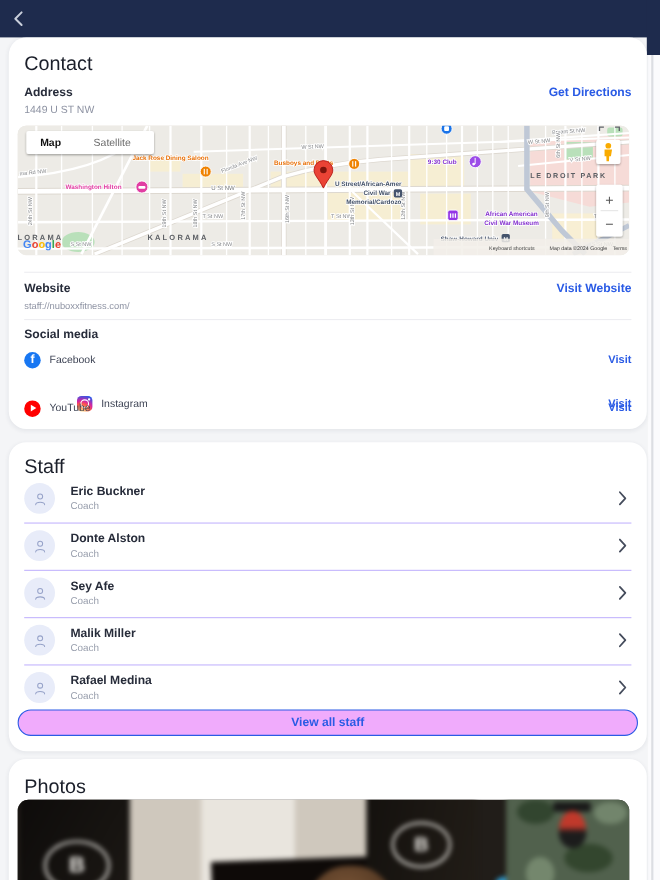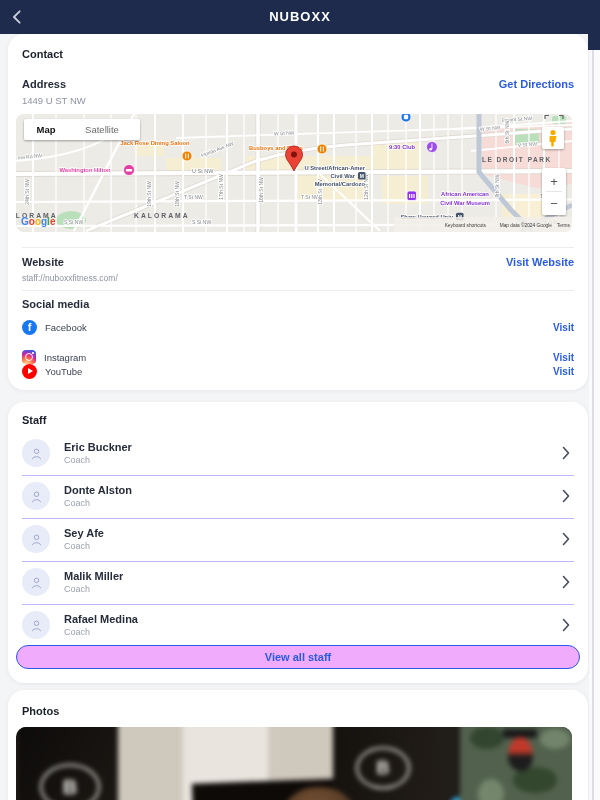--- a/index.html
+++ b/index.html
@@ -11,21 +11,21 @@
   .back-btn{position:absolute;left:6px;top:5px;width:24px;height:24px;display:flex;align-items:center;justify-content:center;}
   .app-title{position:absolute;left:0;top:9px;width:100%;text-align:center;color:#ffffff;font-size:13px;font-weight:bold;letter-spacing:1px;}
   
   .gutter{position:absolute;left:589px;top:50px;width:11px;height:750px;background:#fbfbfd;}
   .scrollline{position:absolute;left:592px;top:50px;width:2px;height:750px;background:#dcdee3;}
   
   .card{position:absolute;left:8px;width:580px;background:#ffffff;border-radius:16px;box-shadow:0 1px 4px rgba(30,43,77,.07);}
   .card.contact{top:34px;height:356px;}
   .card.staff{top:402px;height:281px;}
   .card.photos{top:690px;height:200px;}
-  .h-section{position:absolute;left:14px;font-size:11px;font-weight:bold;color:#1b1f2a;}
+  .h-section{position:absolute;left:14px;font-size:18px;font-weight:normal;color:#1b1f2a;}
   .lbl{position:absolute;left:14px;font-size:11px;font-weight:bold;color:#272c3a;}
   .sub{position:absolute;left:14px;font-size:9.5px;color:#8e93a3;}
   .link{position:absolute;right:14px;font-size:11px;font-weight:bold;color:#2a5be5;cursor:pointer;text-align:center;}
   .divider{position:absolute;left:14px;right:14px;height:1px;background:#ededf1;}
   
   .map-wrap{position:absolute;left:8px;top:80px;width:556px;height:118px;border-radius:8px;overflow:hidden;background:#edebe6;}
   .map-wrap svg{display:block;}
   
   .soc-row{position:absolute;left:14px;right:14px;height:18px;display:flex;align-items:center;}
   .soc-name{font-size:9.5px;color:#3d4354;margin-left:8px;}
@@ -55,21 +55,20 @@
 
 <div class="page">
 
   <div class="header"></div>
   <div class="header-ext"></div>
   <div class="back-btn">
     <svg width="18" height="18" viewBox="0 0 22 22">
       <polyline points="13,4 6,11 13,18" fill="none" stroke="#c9cfdb" stroke-width="2.2" stroke-linecap="round" stroke-linejoin="round"></polyline>
     </svg>
   </div>
-  <div class="app-title">NUBOXX</div>
   <div class="gutter"></div>
   <div class="scrollline"></div>
 
   <div class="card contact">
     <div class="h-section" style="top:14px;">Contact</div>
 
     <div class="lbl" style="top:44px;">Address</div>
     <div class="link" style="top:44px;">Get Directions</div>
     <div class="sub" style="top:61px;">1449 U ST NW</div>
 
@@ -286,21 +285,21 @@
     <div class="divider" style="top:256px;"></div>
     <div class="lbl" style="top:264px;">Social media</div>
 
     <div class="soc-row" style="top:284px;">
       <div class="ic-fb">
           <span>f</span>
         </div>
       <div class="soc-name">Facebook</div>
       <div class="soc-visit">Visit</div>
     </div>
-    <div class="soc-row" style="top:314px;">
+    <div class="soc-row" style="top:324px;margin-left:48px;">
       <div class="ic-ig"></div>
       <div class="soc-name">Instagram</div>
       <div class="soc-visit">Visit</div>
     </div>
     <div class="soc-row" style="top:328px;">
       <div class="ic-yt"></div>
       <div class="soc-name">YouTube</div>
       <div class="soc-visit">Visit</div>
     </div>
   </div>

